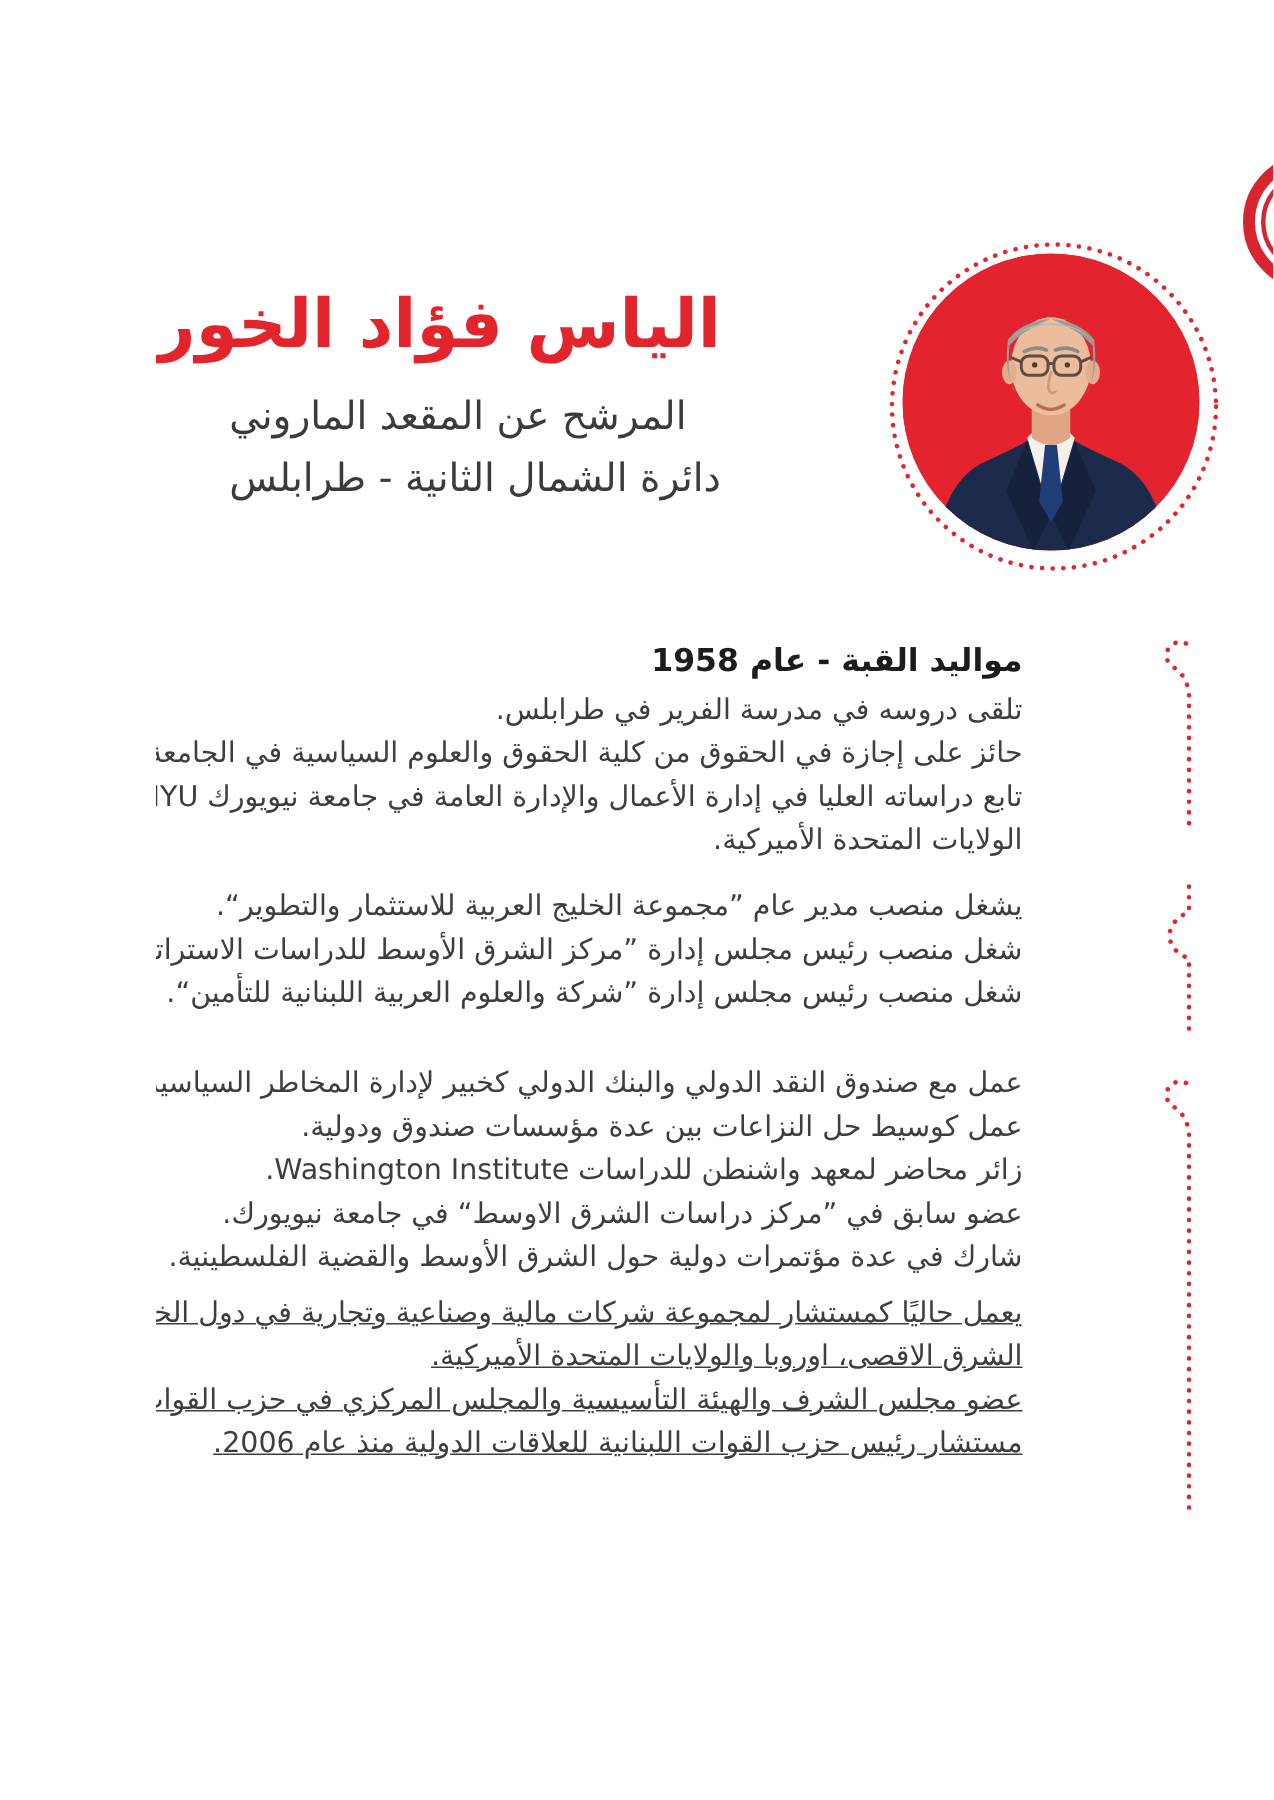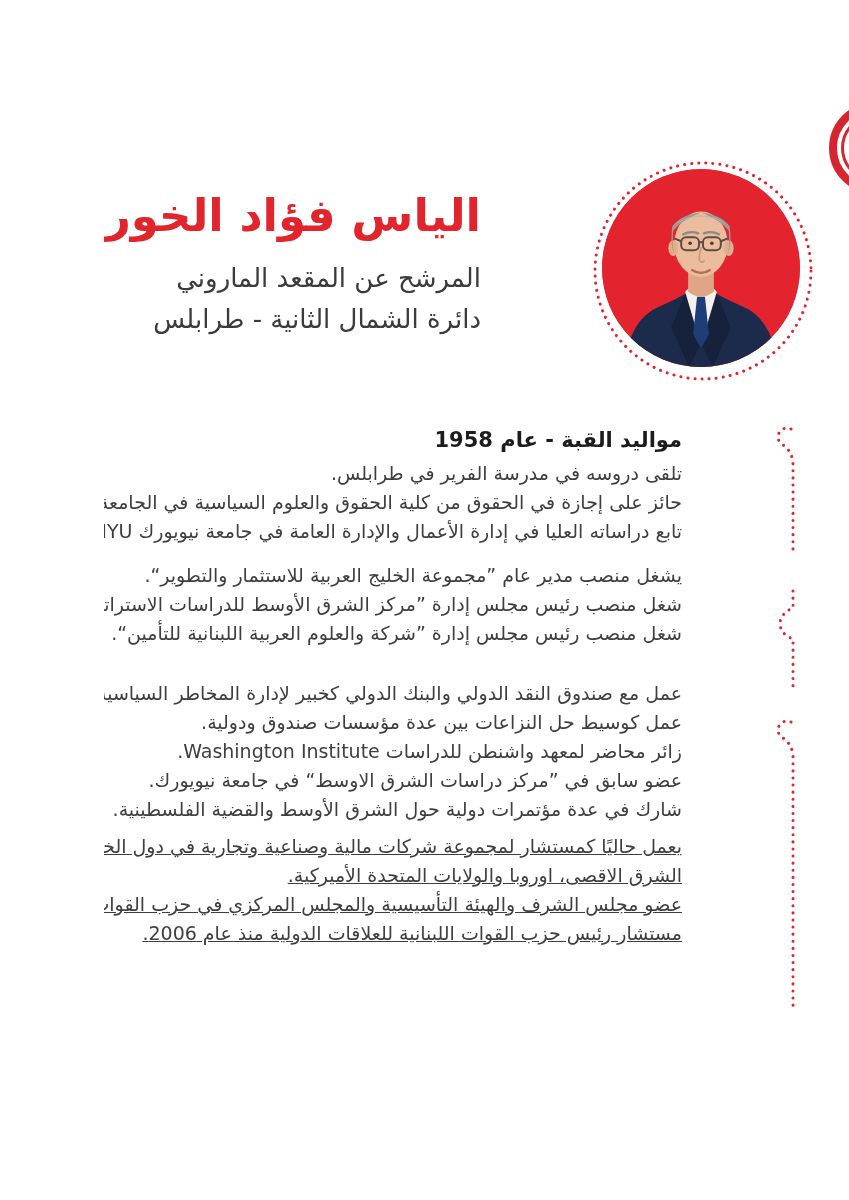--- a/index.html
+++ b/index.html
@@ -30,21 +30,21 @@
   }
   .photo svg { display:block; width:100%; height:100%; }
   
   .title {
     position:absolute; right:368px; top:190px; color:#e2242c;
     font-size:45px; font-weight:bold; line-height:1.15; white-space:nowrap;
     text-align:right;
   }
   .subtitle {
     position:absolute; right:368px; top:258px; color:#3b3b3b;
-    font-size:26px; line-height:41px; text-align:right; white-space:nowrap;
+    font-size:26px; line-height:41px; text-align:left; white-space:nowrap;
   }
   
   .content {
     position:absolute; right:167px; top:425px; width:612px;
     direction:rtl; text-align:right; color:#3e3e3e;
     font-size:19px; line-height:29px;
   }
   .content h2 {
     font-size:21px; font-weight:bold; color:#1c1c1c; line-height:31px;
     margin-bottom:3px;
@@ -125,20 +125,21 @@
     <div>المرشح عن المقعد الماروني</div>
     <div>دائرة الشمال الثانية - طرابلس</div>
   </div>
 
   <div class="content">
     <section class="sec-1">
       <h2>مواليد القبة - عام 1958</h2>
       <div class="line">تلقى دروسه في مدرسة الفرير في طرابلس.</div>
       <div class="line">حائز على إجازة في الحقوق من كلية الحقوق والعلوم السياسية في الجامعة اللبنانية.</div>
       <div class="line">تابع دراساته العليا في إدارة الأعمال والإدارة العامة في جامعة نيويورك NYU -</div>
+      <div class="line">الولايات المتحدة الأميركية.</div>
     </section>
 
     <section class="sec-2">
       <div class="line">يشغل منصب مدير عام ”مجموعة الخليج العربية للاستثمار والتطوير“.</div>
       <div class="line">شغل منصب رئيس مجلس إدارة ”مركز الشرق الأوسط للدراسات الاستراتيجية“ MEIRSS .</div>
       <div class="line">شغل منصب رئيس مجلس إدارة ”شركة والعلوم العربية اللبنانية للتأمين“.</div>
     </section>
 
     <section class="sec-3">
       <div class="line">عمل مع صندوق النقد الدولي والبنك الدولي كخبير لإدارة المخاطر السياسية.</div>

